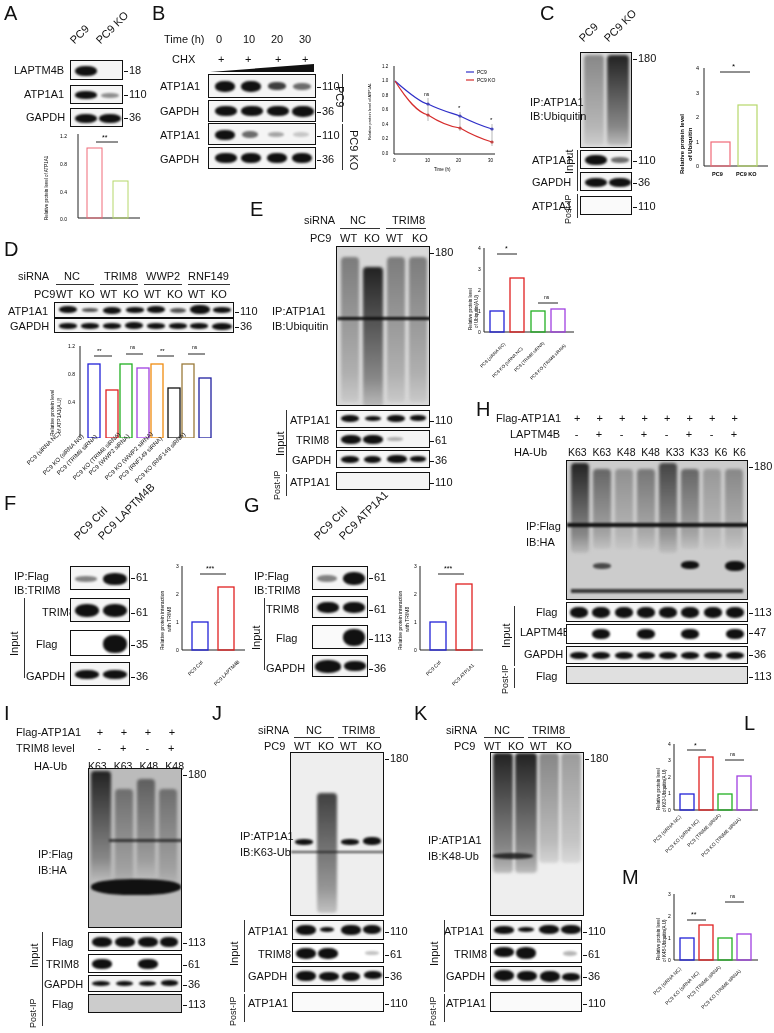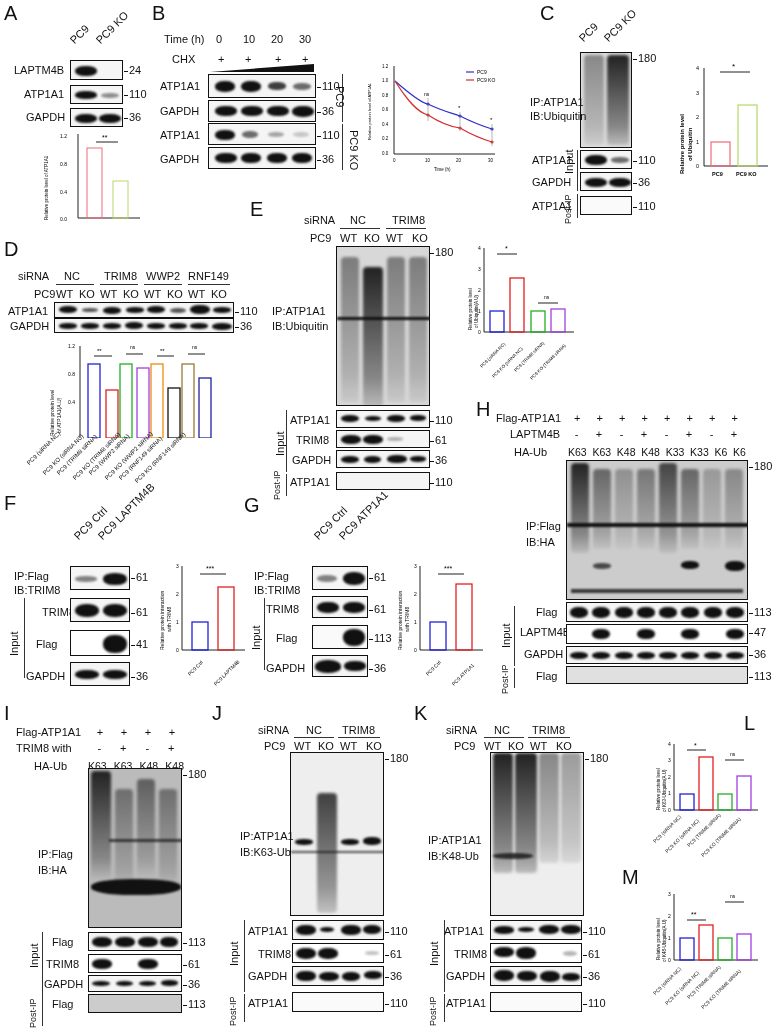--- a/index.html
+++ b/index.html
@@ -23,21 +23,21 @@
 <body>
 
 <div>
   <div class="panel-letter" style="left:4px;top:2px">A</div>
   <div class="rot" style="left:76px;top:34px">PC9</div>
   <div class="rot" style="left:102px;top:34px">PC9 KO</div>
   <div class="lab" style="left:14px;top:64px">LAPTM4B</div>
   <div class="blot" style="left:70px;top:60px;width:53px;height:20px">
       <div class="band" style="left:4px;top:5px;width:22px;height:10px"></div>
     </div>
-  <div class="mw" style="left:124px;top:64px">24</div>
+  <div class="mw" style="left:124px;top:64px">18</div>
   <div class="lab" style="left:24px;top:88px">ATP1A1</div>
   <div class="blot" style="left:70px;top:85px;width:53px;height:19px">
       <div class="band" style="left:4px;top:5px;width:22px;height:8px"></div>
       <div class="band" style="left:30px;top:7px;width:18px;height:5px;opacity:.45"></div>
     </div>
   <div class="mw" style="left:124px;top:88px">110</div>
   <div class="lab" style="left:26px;top:111px">GAPDH</div>
   <div class="blot" style="left:70px;top:108px;width:53px;height:19px">
       <div class="band" style="left:4px;top:5px;width:22px;height:9px"></div>
       <div class="band" style="left:28px;top:5px;width:22px;height:9px"></div>
@@ -366,21 +366,21 @@
   <div class="lab" style="left:42px;top:606px">TRIM8</div>
   <div class="blot" style="left:70px;top:598px;width:60px;height:24px">
       <div class="band" style="left:4px;top:5px;width:24px;height:13px"></div>
       <div class="band" style="left:32px;top:5px;width:24px;height:13px"></div>
     </div>
   <div class="mw" style="left:131px;top:606px">61</div>
   <div class="lab" style="left:36px;top:638px">Flag</div>
   <div class="blot" style="left:70px;top:630px;width:60px;height:26px;background:#fff">
       <div class="band" style="left:32px;top:4px;width:24px;height:18px"></div>
     </div>
-  <div class="mw" style="left:131px;top:638px">41</div>
+  <div class="mw" style="left:131px;top:638px">35</div>
   <div class="lab" style="left:26px;top:670px">GAPDH</div>
   <div class="blot" style="left:70px;top:662px;width:60px;height:24px">
       <div class="band" style="left:4px;top:7px;width:24px;height:9px"></div>
       <div class="band" style="left:32px;top:7px;width:24px;height:9px"></div>
     </div>
   <div class="mw" style="left:131px;top:670px">36</div>
   <svg class="abs" style="left:150px;top:540px" width="100" height="150">
     <text transform="translate(14,110) rotate(-90)" font-size="5">Relative protein interaction</text>
     <text transform="translate(21,92) rotate(-90)" font-size="5">with TRIM8</text>
     <line x1="32" y1="26" x2="32" y2="110" stroke="#222"></line>
@@ -536,21 +536,21 @@
   <div class="vline" style="left:514px;top:668px;height:20px"></div>
   <div class="vrot" style="left:500px;top:694px;font-size:9px">Post-IP</div>
   <div class="lab" style="left:536px;top:670px">Flag</div>
   <div class="blot" style="left:566px;top:666px;width:182px;height:18px;background:#e0e0e0"></div>
   <div class="mw" style="left:749px;top:670px">113</div>
 </div>
 
 <div>
   <div class="panel-letter" style="left:4px;top:702px">I</div>
   <div class="lab" style="left:16px;top:726px">Flag-ATP1A1</div>
-  <div class="lab" style="left:16px;top:742px">TRIM8 with</div>
+  <div class="lab" style="left:16px;top:742px">TRIM8 level</div>
   <div class="lab" style="left:34px;top:760px">HA-Ub</div>
   <div class="abs" style="left:88px;top:726px;width:96px;display:flex;justify-content:space-around;font-size:11px">
     <span>+</span>
       <span>+</span>
       <span>+</span>
       <span>+</span>
   </div>
   <div class="abs" style="left:88px;top:742px;width:96px;display:flex;justify-content:space-around;font-size:11px">
     <span>-</span>
       <span>+</span>

